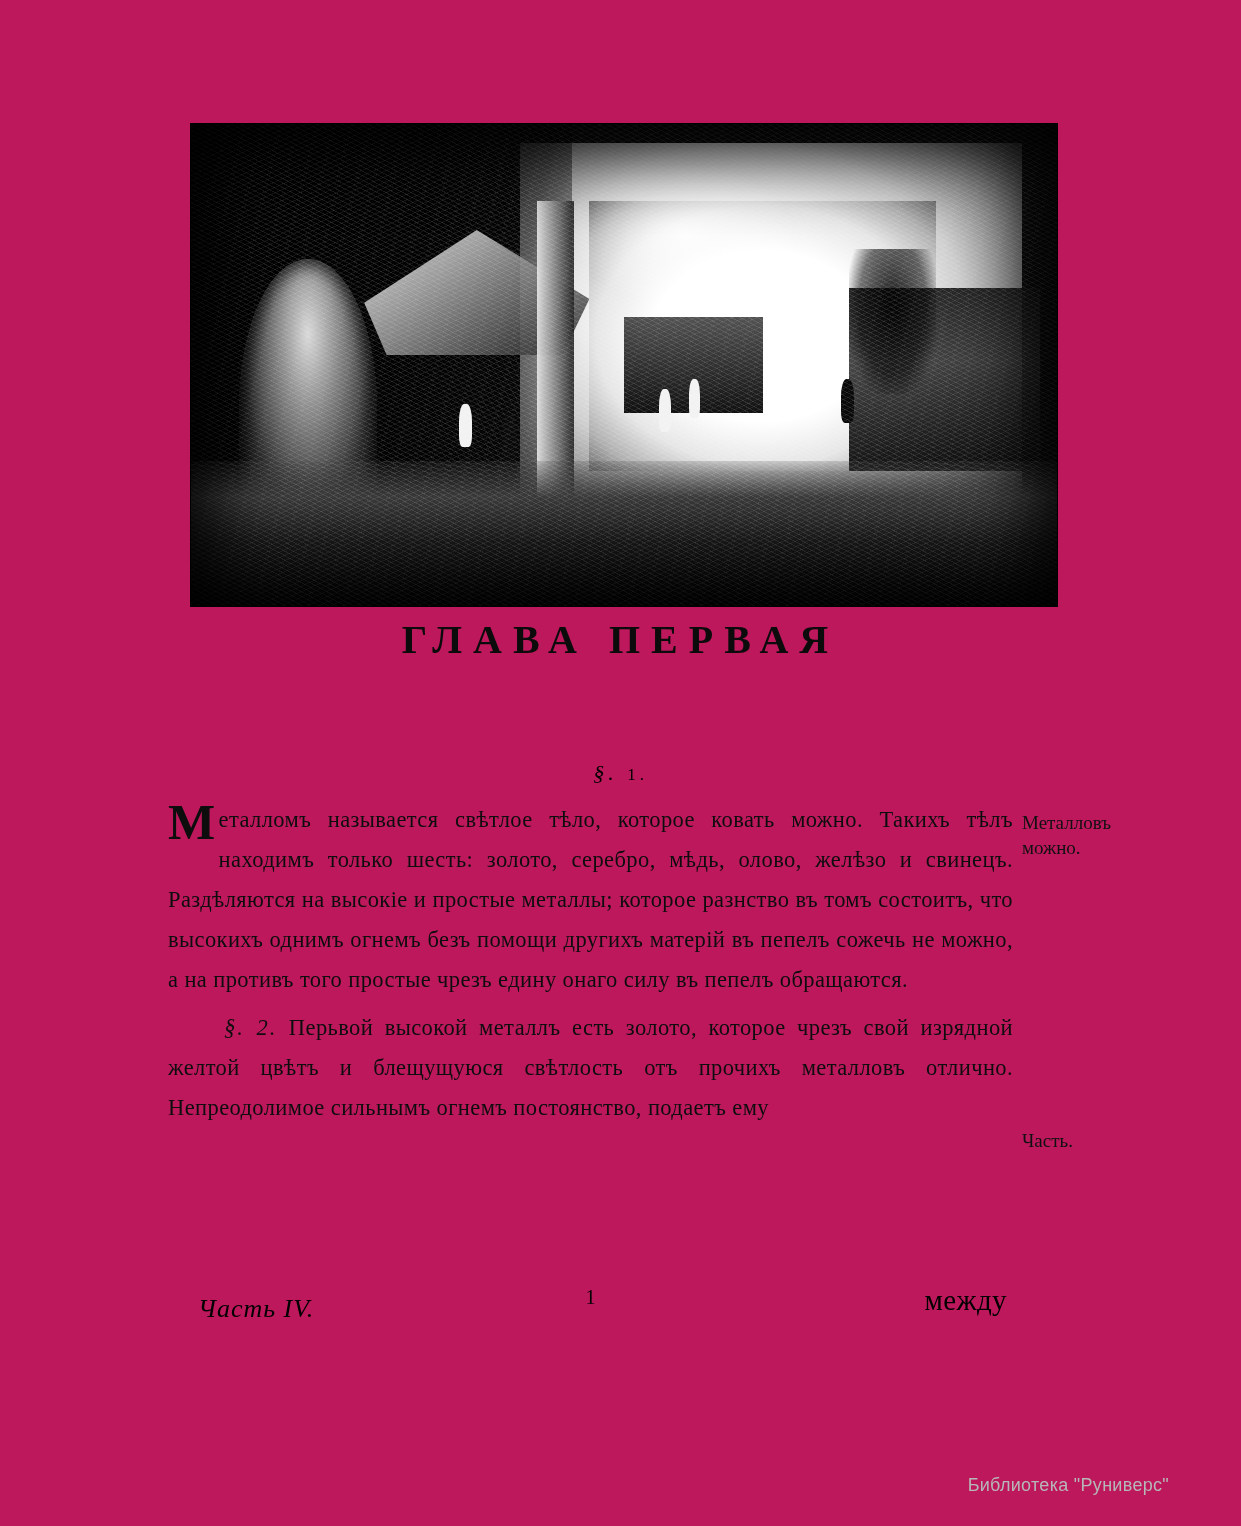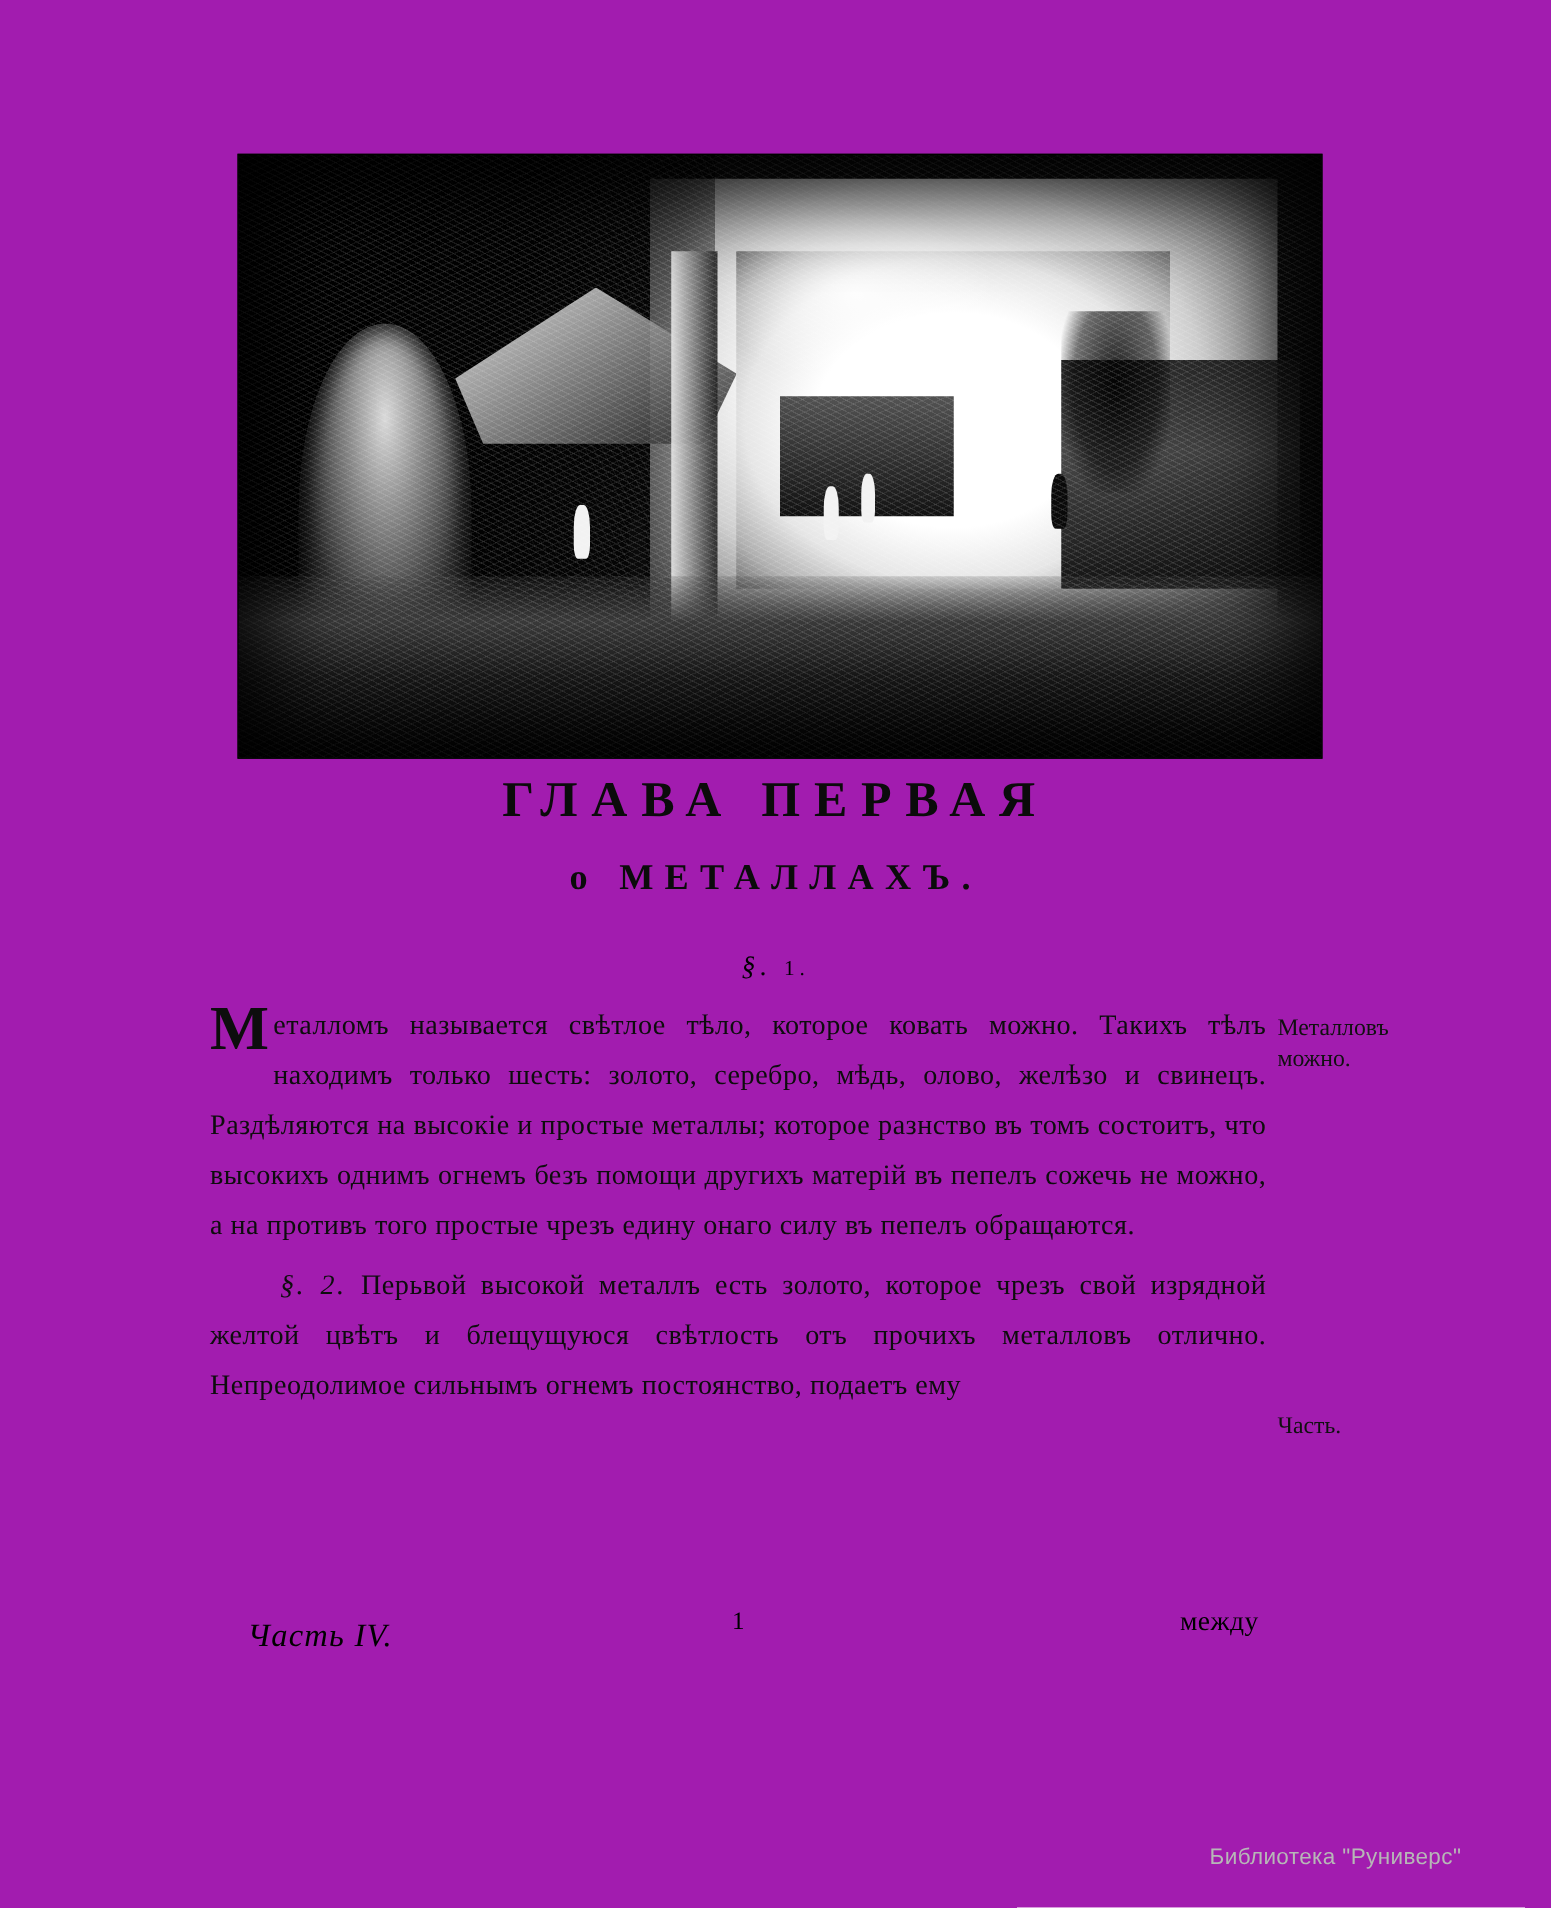--- a/index.html
+++ b/index.html
@@ -12,21 +12,21 @@
     height: 1526px;
     position: relative;
     font-family: "Liberation Serif", serif;
     color: #000000;
     overflow: hidden;
   }
 
   .page {
     position: absolute;
     inset: 0;
-    background: #a21caf;
+    background: #be185d;
   }
 
   
   .plate {
     position: absolute;
     left: 190px;
     top: 123px;
     width: 866px;
     height: 482px;
     background: #0c0c0c;
@@ -255,21 +255,21 @@
     transform: translateX(-50%);
     top: 4px;
     font-family: "Liberation Serif", serif;
     font-size: 20px;
   }
   .foot-catch {
     position: absolute;
     right: 6px;
     top: 2px;
     font-family: "Liberation Serif", serif;
-    font-size: 22px;
+    font-size: 29px;
     letter-spacing: 0.4px;
   }
 
   
   .watermark {
     position: absolute;
     right: 72px;
     bottom: 30px;
     font-family: "Liberation Sans", sans-serif;
     font-size: 18px;
@@ -297,21 +297,20 @@
     <div class="figure light" style="left:54%; top:55%; width:1.4%; height:9%;"></div>
     <div class="figure light" style="left:57.5%; top:53%; width:1.3%; height:8%;"></div>
     <div class="figure" style="left:75%; top:53%; width:1.6%; height:9%;"></div>
     <div class="figure" style="left:36%; top:60%; width:1.6%; height:10%;"></div>
     <div class="figure light" style="left:31%; top:58%; width:1.5%; height:9%;"></div>
     <div class="hatch"></div>
     <div class="vignette"></div>
   </div>
 
   <div class="chapter-title">ГЛАВА ПЕРВАЯ</div>
-  <div class="chapter-subtitle">о  МЕТАЛЛАХЪ.</div>
 
   <div class="section-mark">
     <span>§.</span>
     <span class="num">1.</span>
   </div>
 
   <div class="body-col">
     <p class="para first">
       <span class="dropcap">М</span><span>еталломъ называется свѣтлое тѣло, которое ковать можно.   Такихъ тѣлъ находимъ только шесть:   золото, серебро,  мѣдь,  олово,  желѣзо и свинецъ.   Раздѣляются на высокіе и простые металлы;   которое разнство въ томъ состоитъ,   что высокихъ однимъ огнемъ безъ помощи другихъ матерій въ пепелъ  сожечь  не  можно,  а на противъ того простые чрезъ едину онаго силу въ пепелъ обращаются.</span>
     </p>

